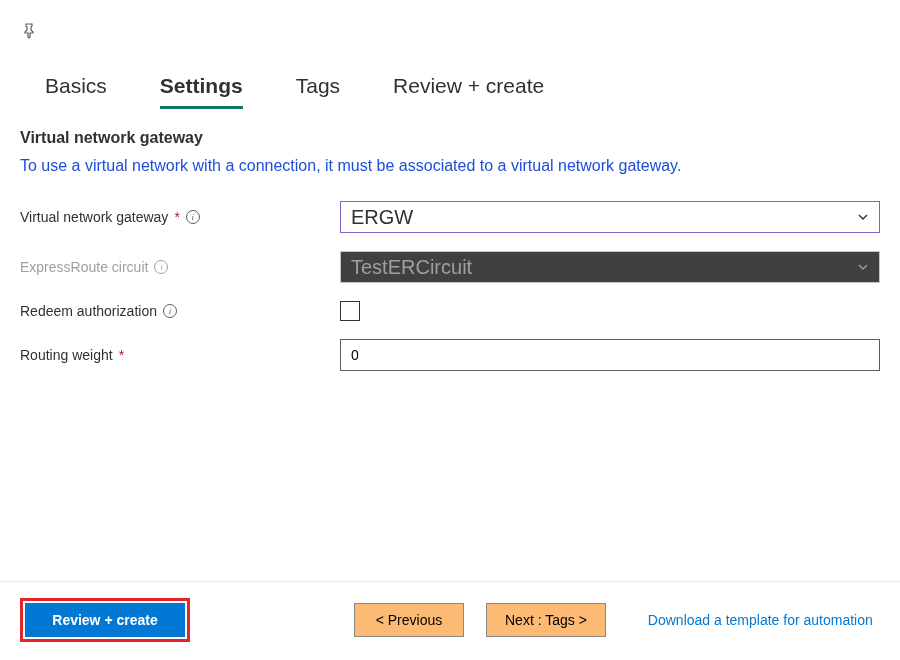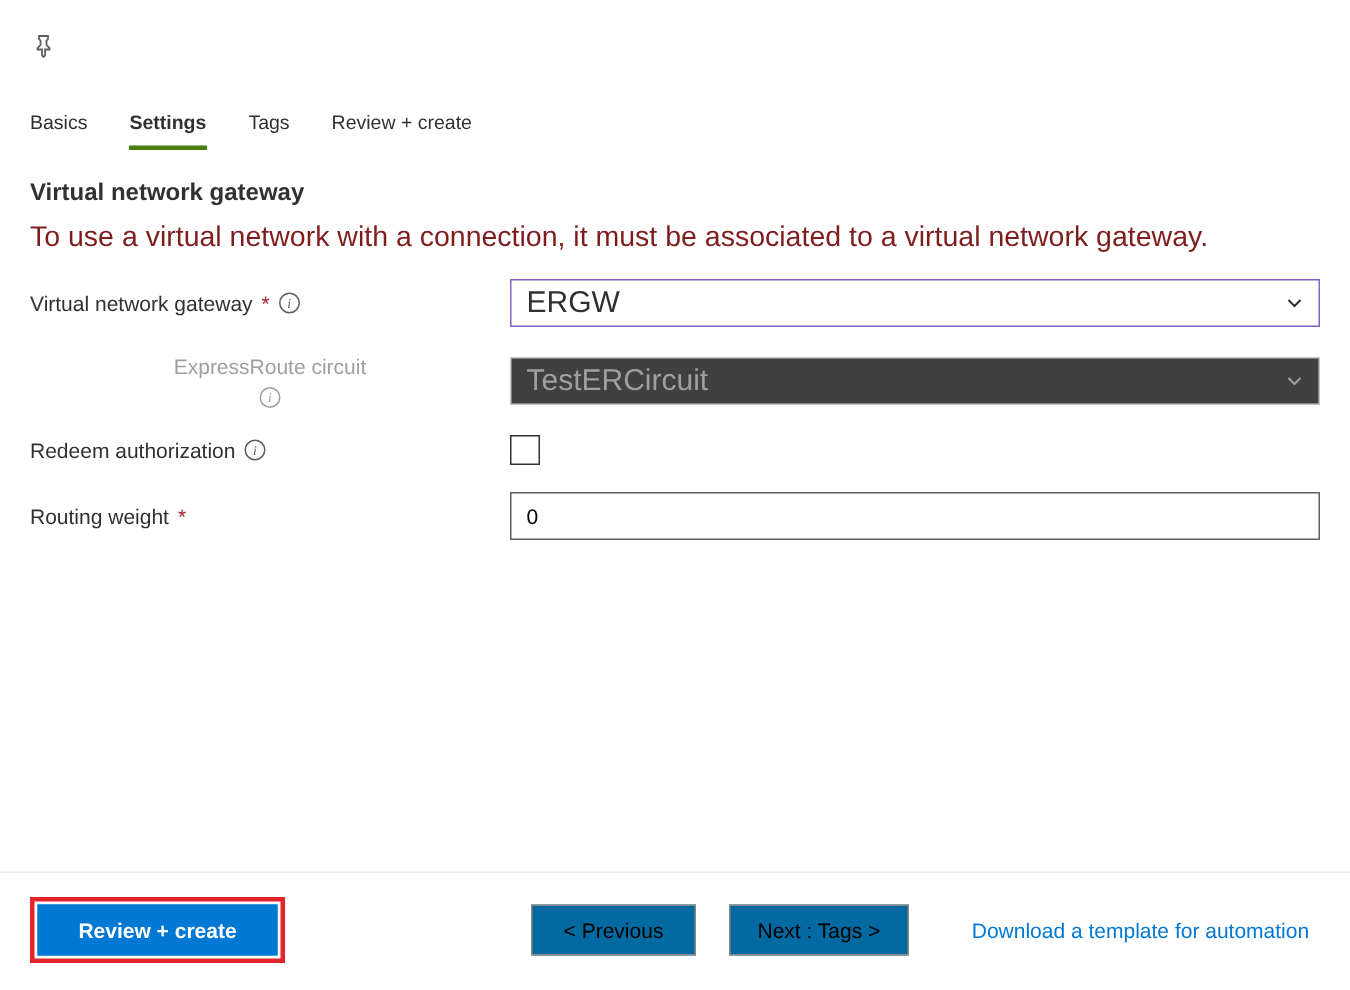--- a/index.html
+++ b/index.html
@@ -33,57 +33,58 @@
       justify-content: center;
       margin-top: 4px;
     }
     .tabs {
       display: flex;
       gap: 28px;
       padding: 34px 20px 0 20px;
       border-bottom: none;
     }
     .tab {
-      font-size: 13px;
+      font-size: 21px;
       color: #323130;
       padding-bottom: 8px;
       cursor: pointer;
       border-bottom: 3px solid transparent;
+      margin-left: 25px;
     }
     .tab.active {
       font-weight: 600;
-      border-bottom: 3px solid #4d7c0f;
+      border-bottom: 3px solid #0f766e;
     }
     .section {
       padding: 20px 12px 0 20px;
     }
     .section-heading {
       font-size: 16px;
       font-weight: 600;
       margin-bottom: 10px;
     }
     .section-desc {
-      font-size: 19px;
-      color: #7f1d1d;
-      margin-bottom: 16px;
+      font-size: 16px;
+      color: #1d4ed8;
+      margin-bottom: 26px;
     }
     .form-row {
       display: flex;
       align-items: center;
       margin-bottom: 18px;
     }
     .form-label {
       width: 320px;
       font-size: 14px;
       color: #323130;
       display: flex;
       align-items: center;
       gap: 6px;
     }
-    .form-label.disabled { color: #a19f9d; flex-direction: column; }
+    .form-label.disabled { color: #a19f9d; }
     .req { color: #a4262c; }
     .info-icon {
       width: 14px;
       height: 14px;
       border: 1px solid currentColor;
       border-radius: 50%;
       display: inline-flex;
       align-items: center;
       justify-content: center;
       font-size: 9px;
@@ -148,21 +149,21 @@
       padding: 16px 20px 18px 20px;
       display: flex;
       align-items: center;
       gap: 22px;
     }
     .btn {
       height: 34px;
       padding: 0 18px;
       font-size: 14px;
       border: 1px solid #8a8886;
-      background: #0369a1;
+      background: #fdba74;
       cursor: pointer;
       display: inline-flex;
       align-items: center;
       justify-content: center;
       min-width: 110px;
     }
     .btn-primary {
       background: #0078d4;
       border-color: #0078d4;
       color: #fff;

